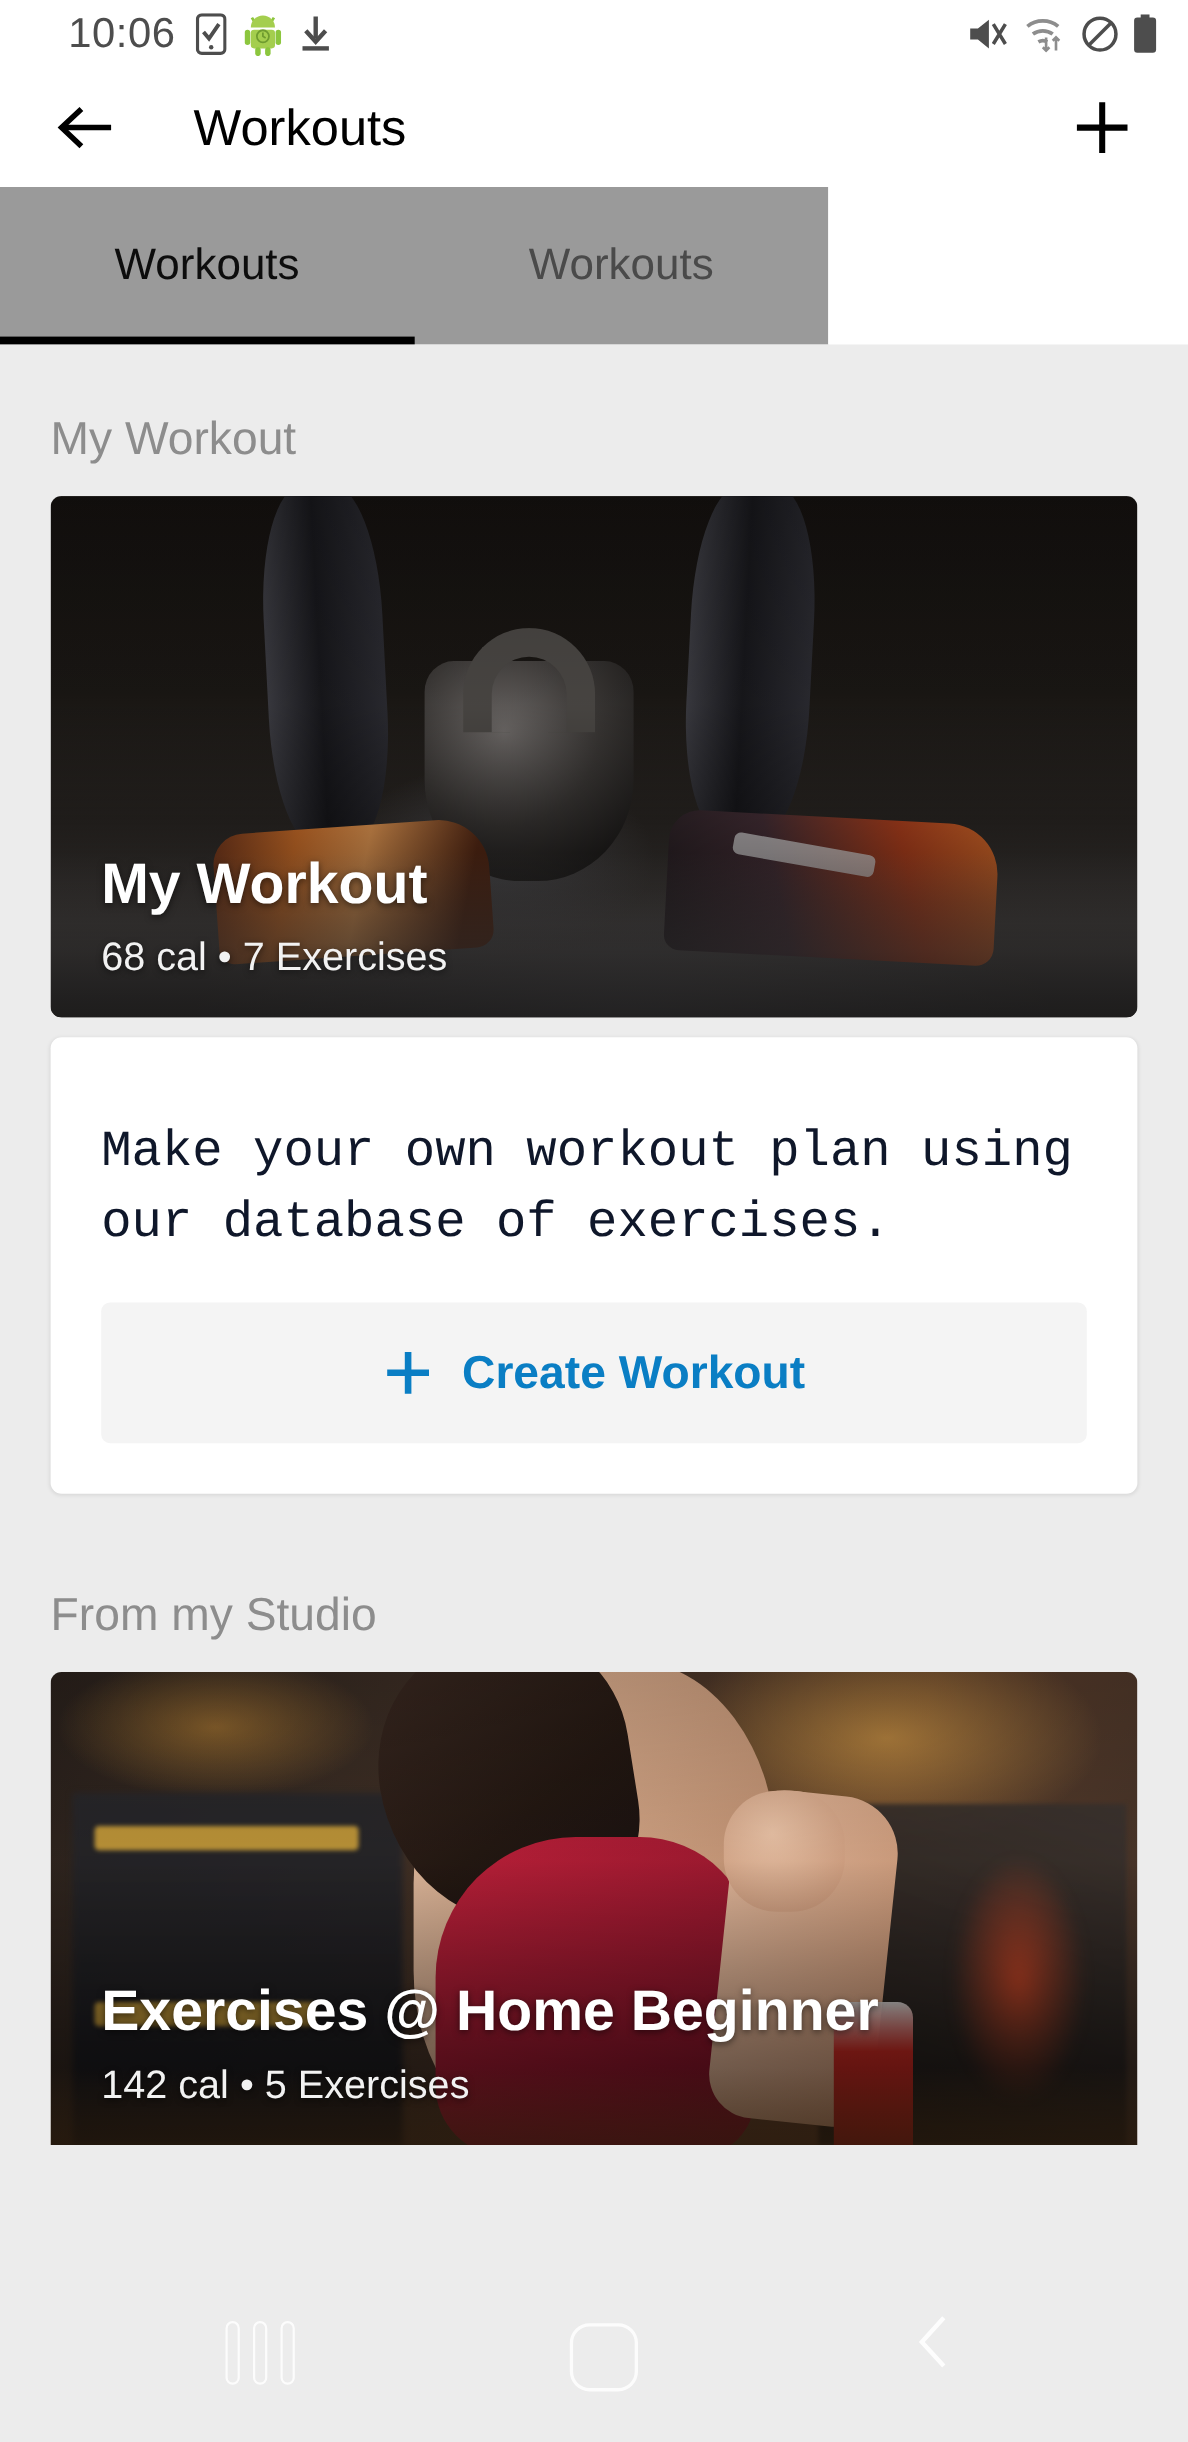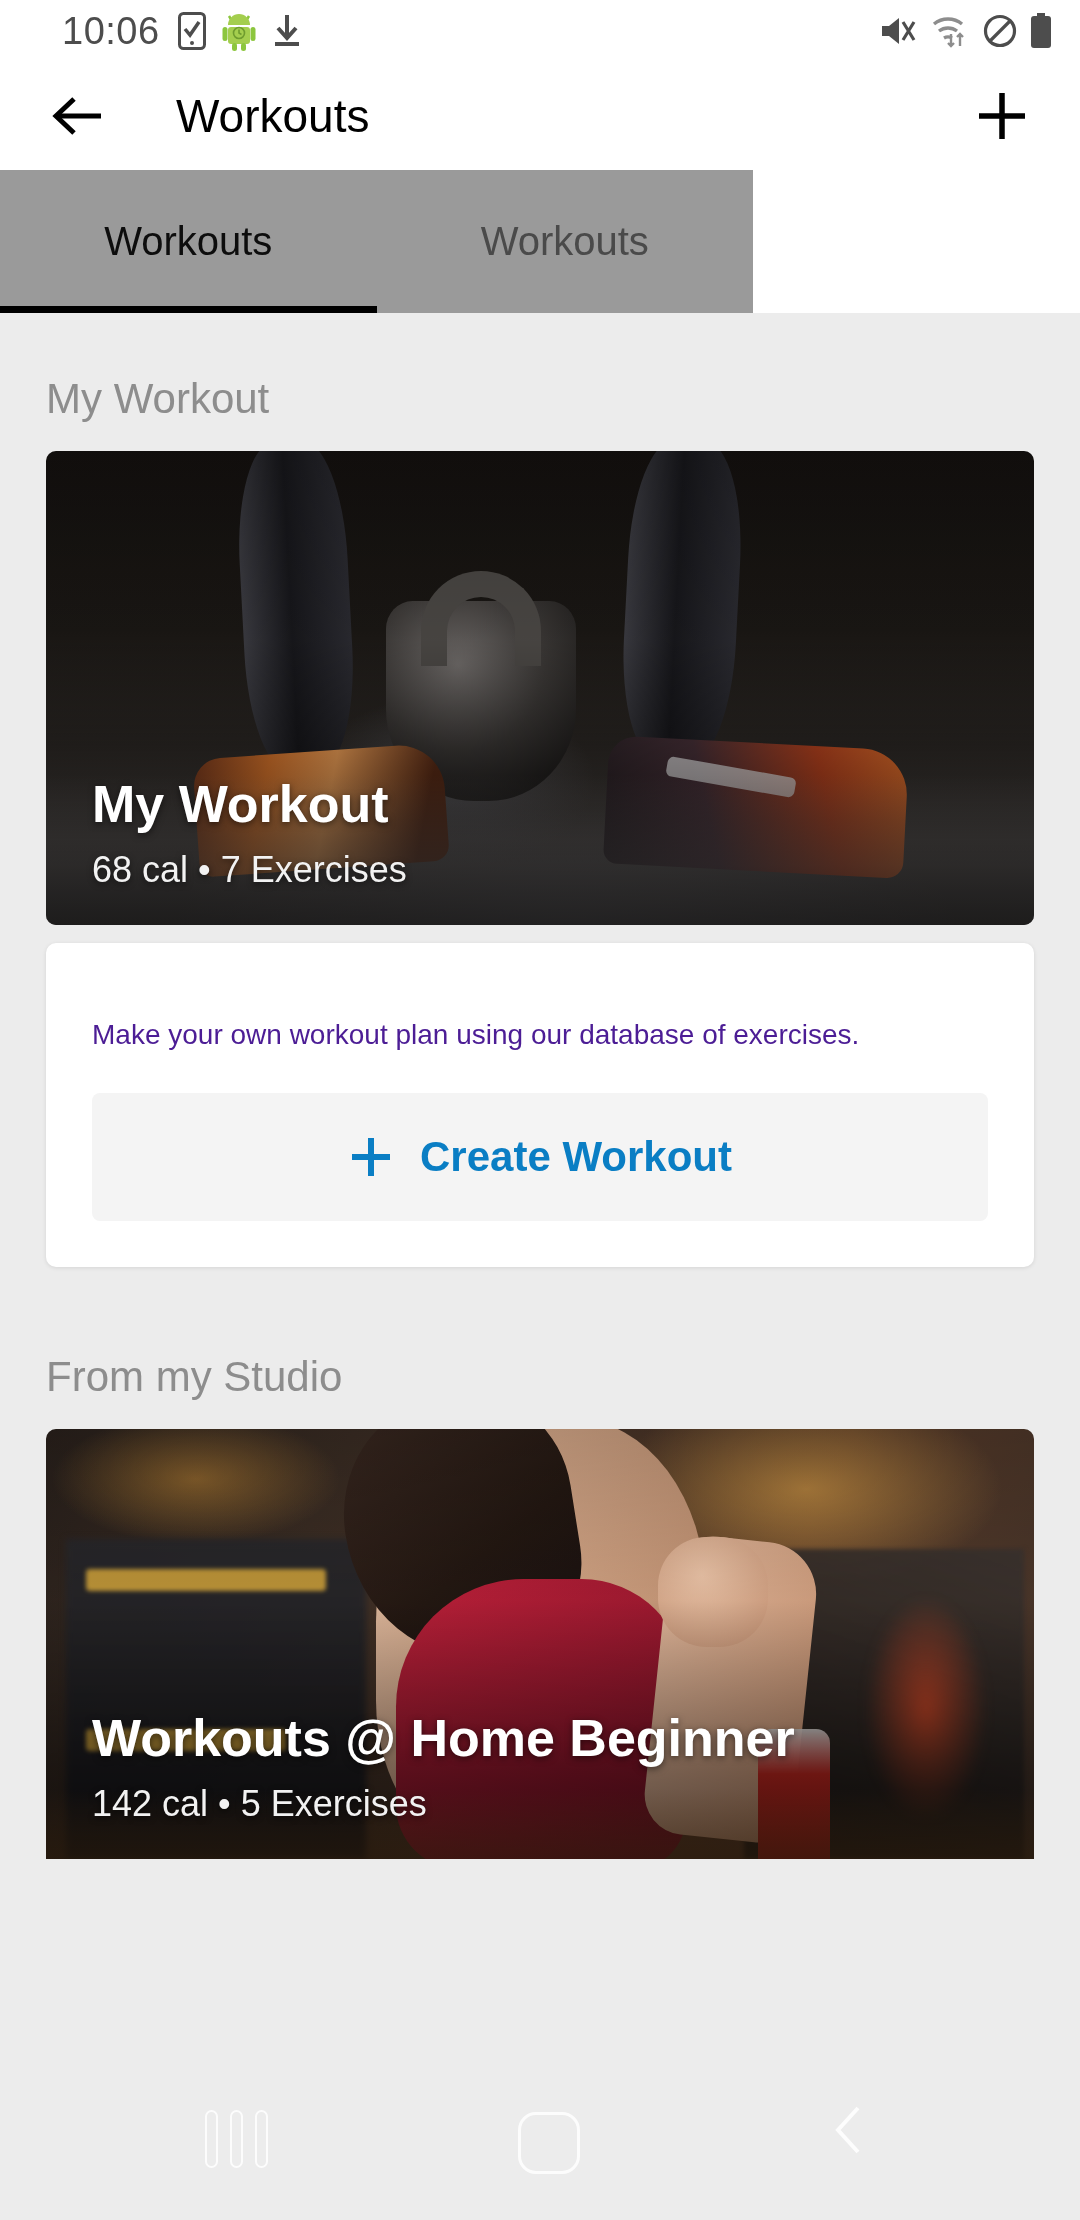--- a/index.html
+++ b/index.html
@@ -220,22 +220,22 @@
     border-radius:10px;
     margin-top:18px;
     padding:48px 46px 46px 46px;
     box-shadow:0 1px 4px rgba(0,0,0,0.10);
   }
   .info-title{
     font-size:42px; font-weight:bold; color:#111111;
     font-family:"Liberation Sans", sans-serif;
   }
   .info-desc{
-    font-size:28px; color:#4c1d95; line-height:1.42; margin-top:24px;
-    font-family:Liberation Sans, sans-serif;
+    font-size:46px; color:#0f172a; line-height:1.42; margin-top:24px;
+    font-family:Liberation Mono, monospace;
   }
   .create-btn{
     margin-top:38px; width:100%; height:128px;
     background:#f4f4f4; border:none; border-radius:8px;
     display:flex; align-items:center; justify-content:center; gap:26px;
     cursor:pointer;
   }
   .create-btn-label{
     font-size:42px; color:#0a7ec4; font-weight:bold;
     font-family:"Liberation Sans", sans-serif;
@@ -388,21 +388,21 @@
         <div class="st-body"></div>
         <div class="st-hair"></div>
         <div class="st-top"></div>
         <div class="st-arm"></div>
         <div class="st-fist"></div>
         <div class="st-bottle"></div>
         <div class="st-floor"></div>
       </div>
       <div class="photo-card-overlay"></div>
       <div class="photo-card-text">
-        <div class="photo-card-title">Workouts @ Home Beginner</div>
+        <div class="photo-card-title">Exercises @ Home Beginner</div>
         <div class="photo-card-sub">142 cal • 5 Exercises</div>
       </div>
     </div>
   </div>
 </div>
 
 <div class="nav-overlay">
   <div class="nav-recents">
     <span></span>
     <span></span>

